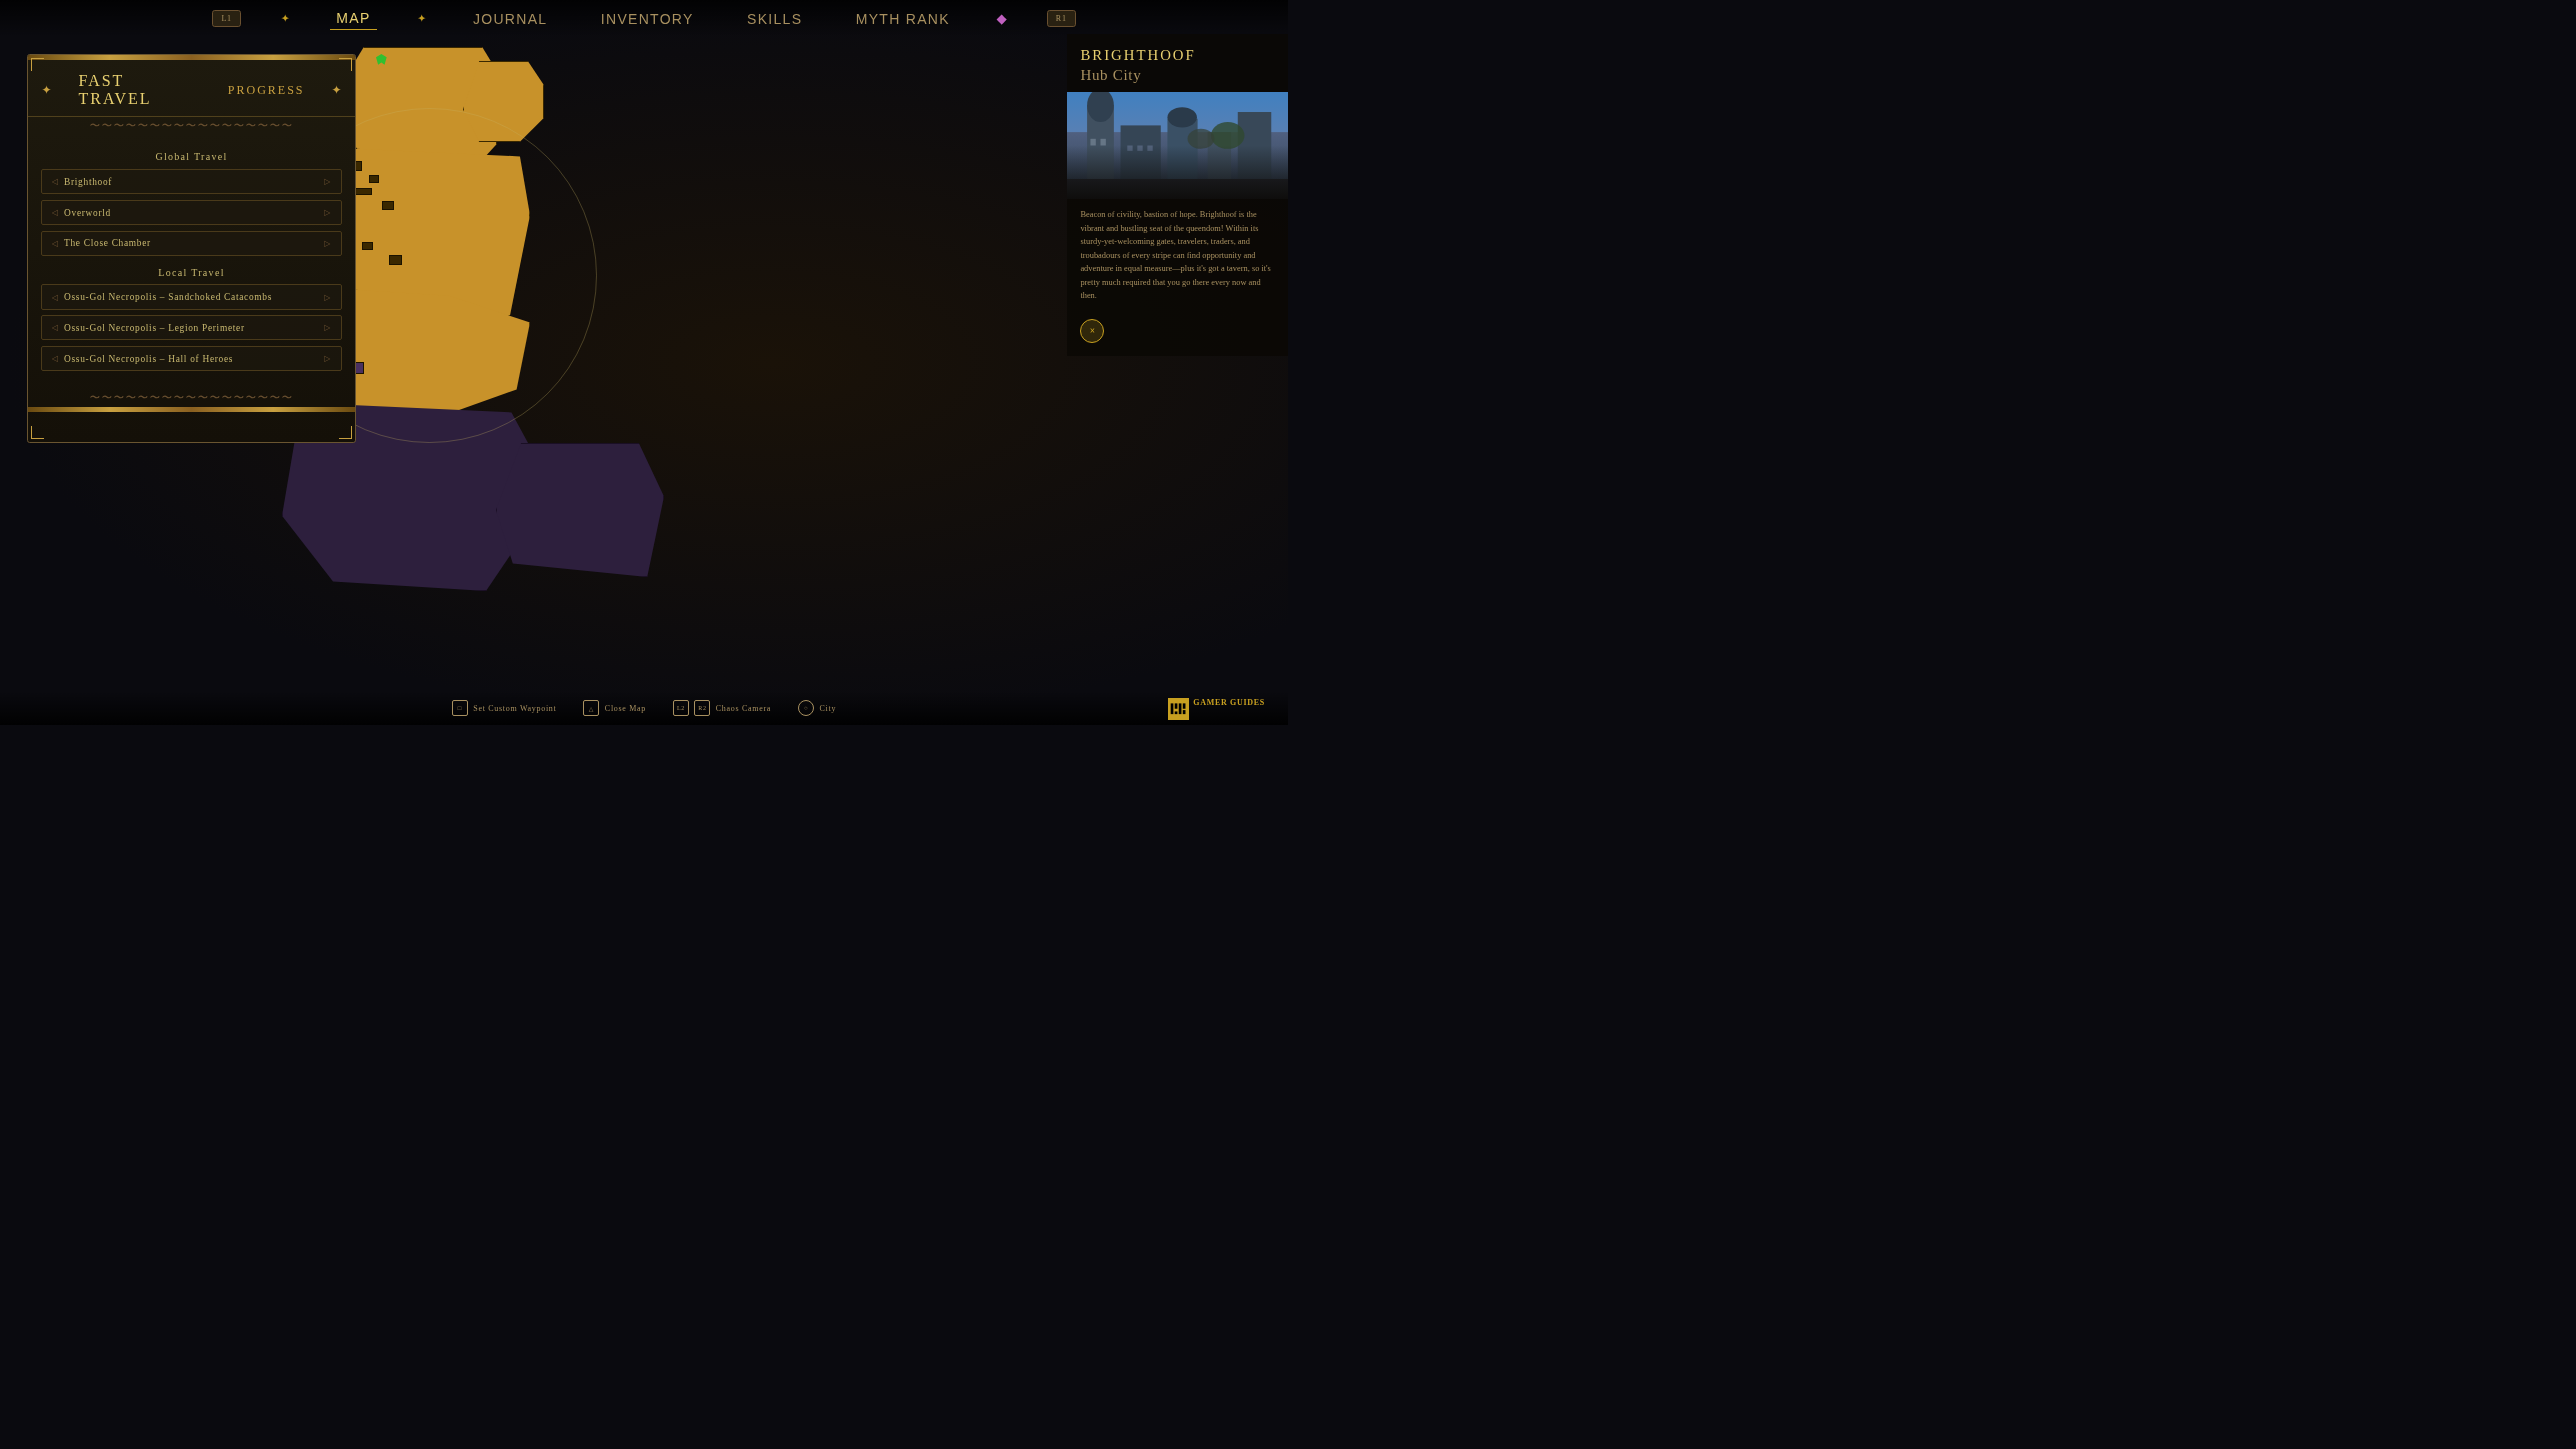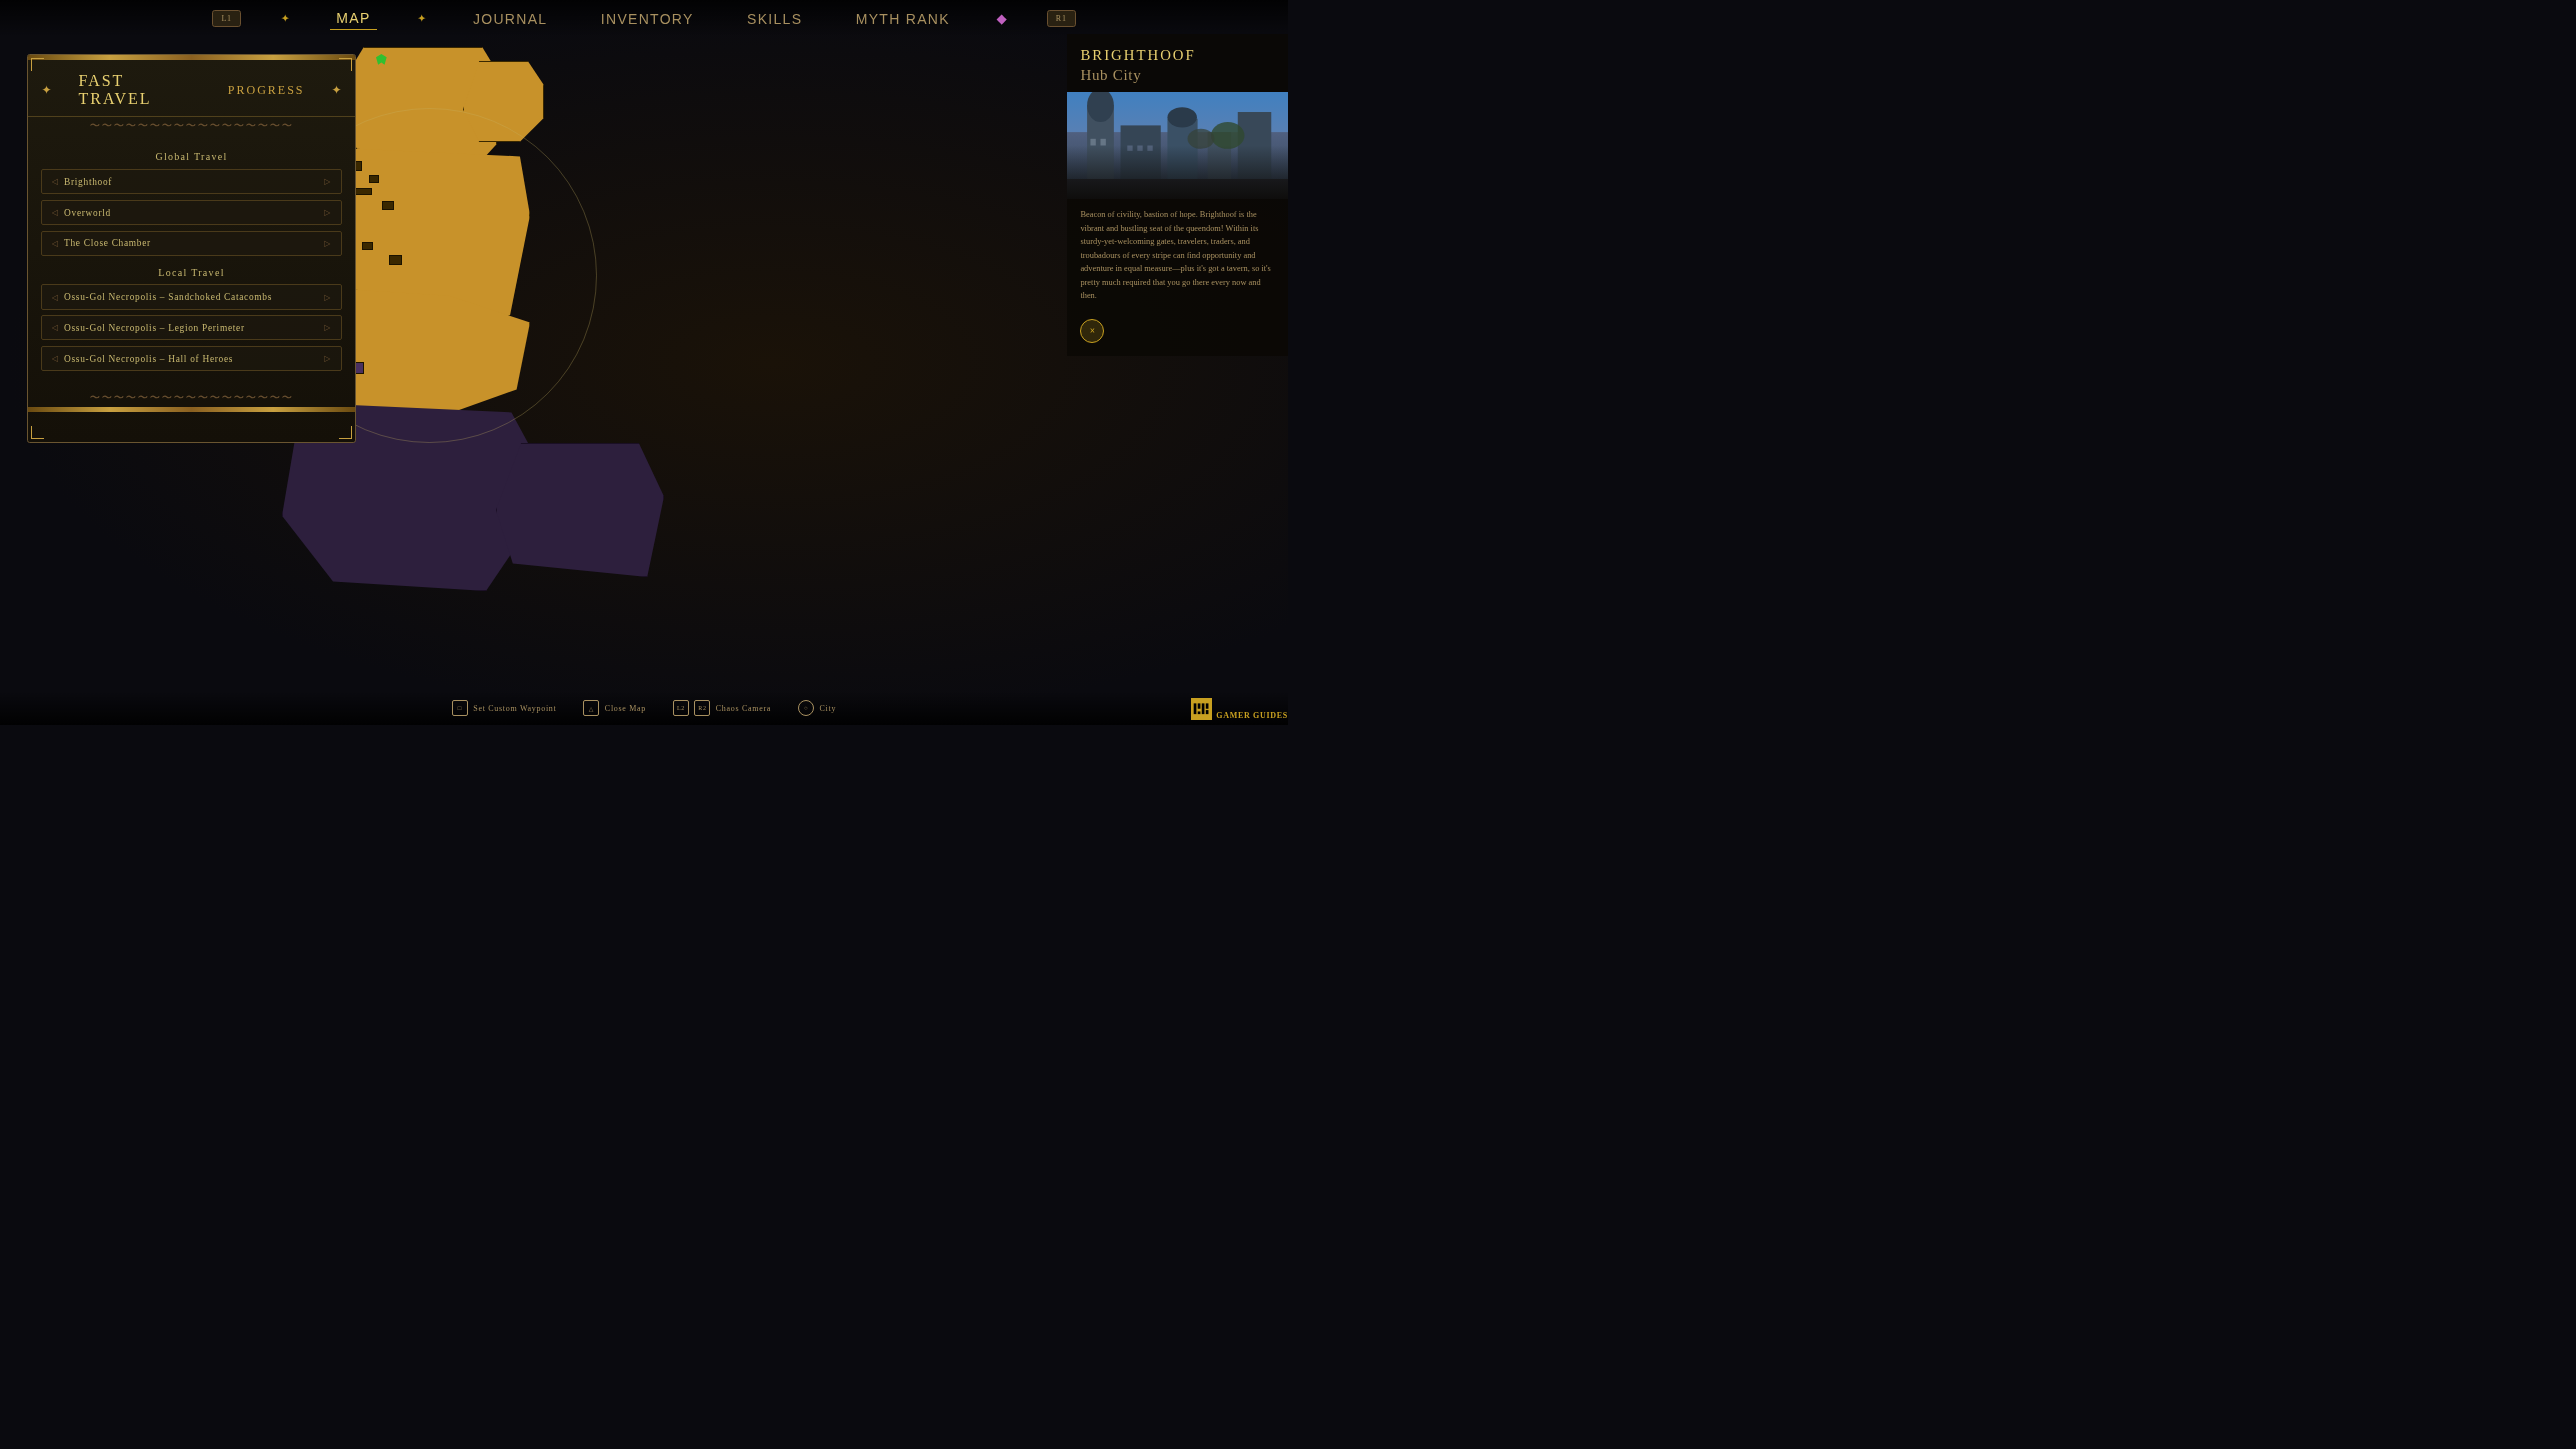--- a/index.html
+++ b/index.html
@@ -378,23 +378,23 @@
     }
 
     .bottom-button.circle {
       border-radius: 50%;
     }
 
     
     .watermark {
       position: absolute;
       bottom: 5.4px;
-      right: 0;
-      display: flex;
-      align-items: flex-end;
+      right: 23px;
+      display: flex;
+      align-items: flex-start;
       gap: 4px;
       z-index: 40;
     }
 
     .watermark-icon {
       width: 21.5px;
       height: 21.5px;
       background: #c8a020;
       display: flex;
       align-items: center;

